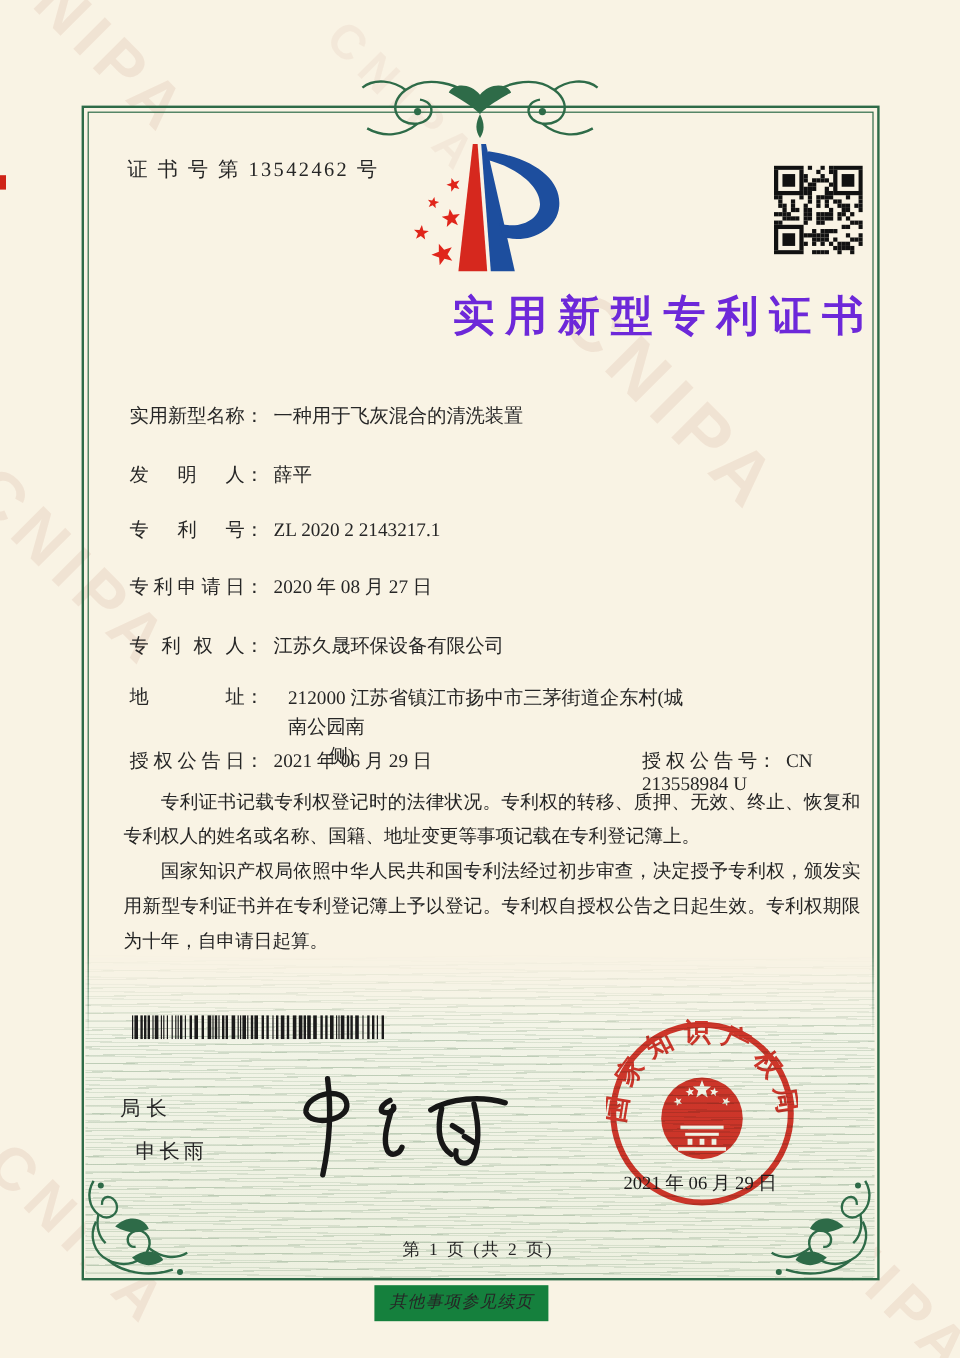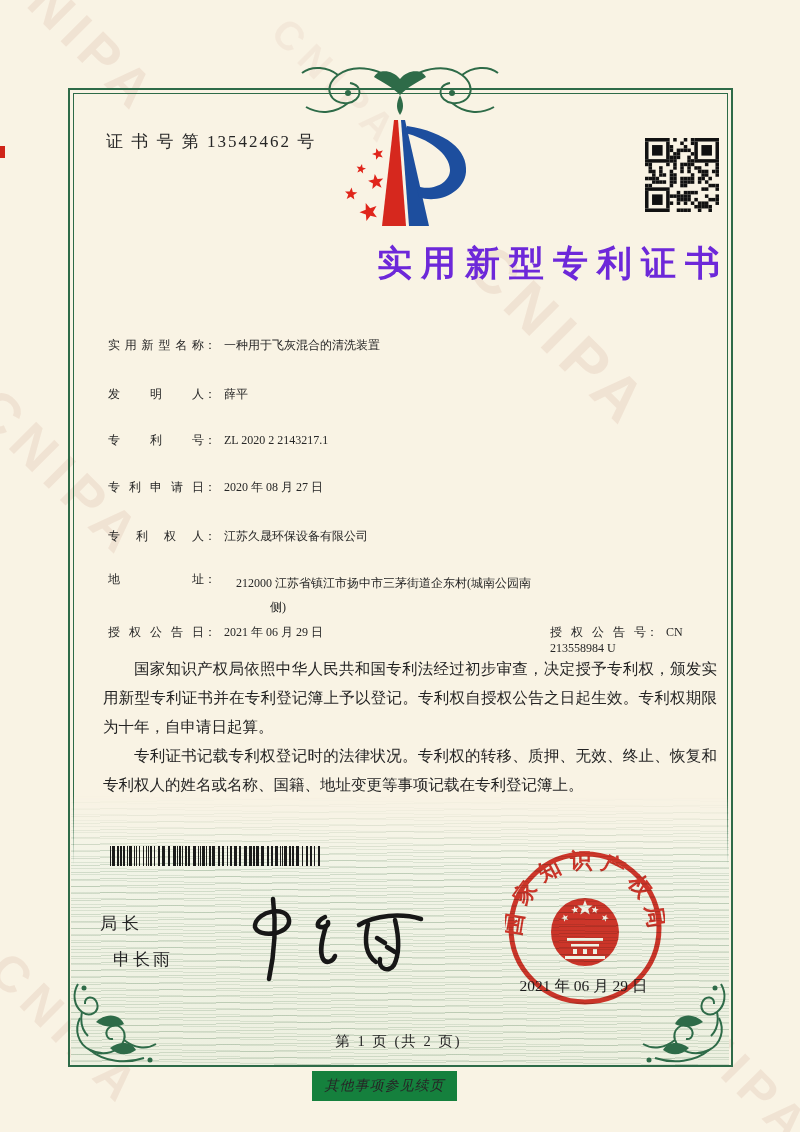--- a/index.html
+++ b/index.html
@@ -21,26 +21,26 @@
        repeating-linear-gradient(181deg, rgba(110,145,110,.18) 0 1px, transparent 1px 6px),
        linear-gradient(#f3f5e9,#edf0e0);
      -webkit-mask-image:linear-gradient(transparent,#000 70px);
      mask-image:linear-gradient(transparent,#000 70px);}
 
   .abs{position:absolute;}
   .cert-no{left:106px;top:130px;font-size:17px;letter-spacing:2px;}
   .title{left:68px;top:240px;width:661px;text-align:right;font-size:35px;font-weight:700;
          letter-spacing:9px;color:#6d28d9;}
 
-  .f-row{position:absolute;left:108px;font-size:12px;}
+  .f-row{position:absolute;left:108px;font-size:16px;}
   .flabel{display:inline-block;width:96px;text-align:justify;text-align-last:justify;}
   .fvalue{margin-left:8px;}
   .addr-val{display:inline-block;vertical-align:top;width:345px;margin-left:20px;line-height:24px;}
   .addr-l2{padding-left:34px;}
-  .grant-right{position:absolute;left:442px;top:0;}
+  .grant-right{position:absolute;left:427px;top:0;}
 
   .paras{left:103px;top:654px;width:614px;font-size:15.5px;line-height:29px;text-align:justify;color:#242424;}
   .paras p{margin:0;text-indent:2em;}
 
   .sig-title{left:100px;top:912px;font-size:17px;letter-spacing:5px;}
   .sig-name{left:113px;top:948px;font-size:17px;letter-spacing:3px;}
 
   .seal-date{left:496px;top:976px;width:175px;text-align:center;font-size:15.5px;z-index:6;color:#1c1c1c;}
   .page-no{left:68px;top:1032px;width:661px;text-align:center;font-size:14.5px;letter-spacing:2px;}
   .note-box{left:312px;top:1071px;width:145px;height:30px;background:#15803d;text-align:center;
@@ -304,22 +304,22 @@
     <span class="flabel">地址</span><span>：</span><span class="addr-val"><span>212000  江苏省镇江市扬中市三茅街道企东村(城南公园南</span><br><span class="addr-l2">侧)</span></span>
   </div>
   <div class="f-row" style="top:624px;width:610px;">
     <span class="flabel">授权公告日</span><span>：</span><span class="fvalue">2021 年 06 月 29 日</span>
     <span class="grant-right">
       <span class="flabel">授权公告号</span><span>：</span><span class="fvalue">CN 213558984 U</span>
     </span>
   </div>
 
   <div class="abs paras">
+    <p>专利证书记载专利权登记时的法律状况。专利权的转移、质押、无效、终止、恢复和专利权人的姓名或名称、国籍、地址变更等事项记载在专利登记簿上。</p>
     <p>国家知识产权局依照中华人民共和国专利法经过初步审查，决定授予专利权，颁发实用新型专利证书并在专利登记簿上予以登记。专利权自授权公告之日起生效。专利权期限为十年，自申请日起算。</p>
-    <p>专利证书记载专利权登记时的法律状况。专利权的转移、质押、无效、终止、恢复和专利权人的姓名或名称、国籍、地址变更等事项记载在专利登记簿上。</p>
   </div>
 
   <svg class="abs" style="left:110px;top:846px;" id="barcode" width="212" height="20">
       <rect x="0" y="0" width="1" height="20" fill="#1b1b1b"></rect>
       <rect x="2" y="0" width="3" height="20" fill="#1b1b1b"></rect>
       <rect x="7" y="0" width="2" height="20" fill="#1b1b1b"></rect>
       <rect x="10" y="0" width="2" height="20" fill="#1b1b1b"></rect>
       <rect x="13" y="0" width="2" height="20" fill="#1b1b1b"></rect>
       <rect x="17" y="0" width="1" height="20" fill="#1b1b1b"></rect>
       <rect x="19" y="0" width="3" height="20" fill="#1b1b1b"></rect>

